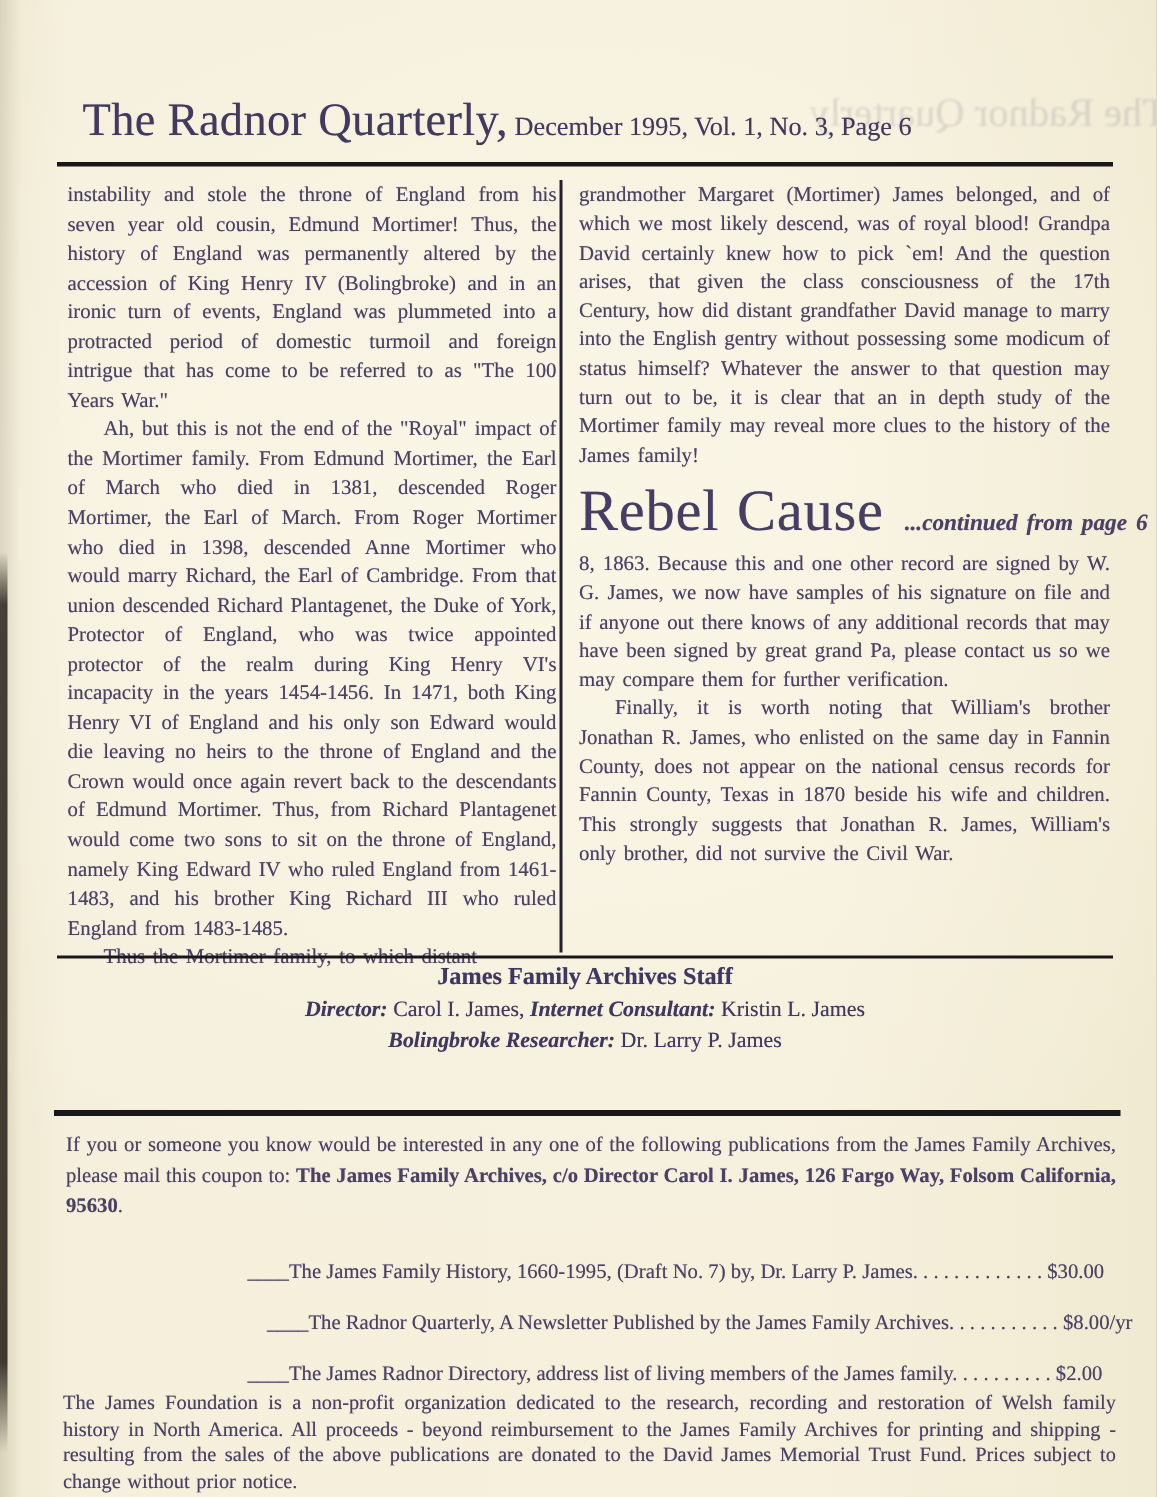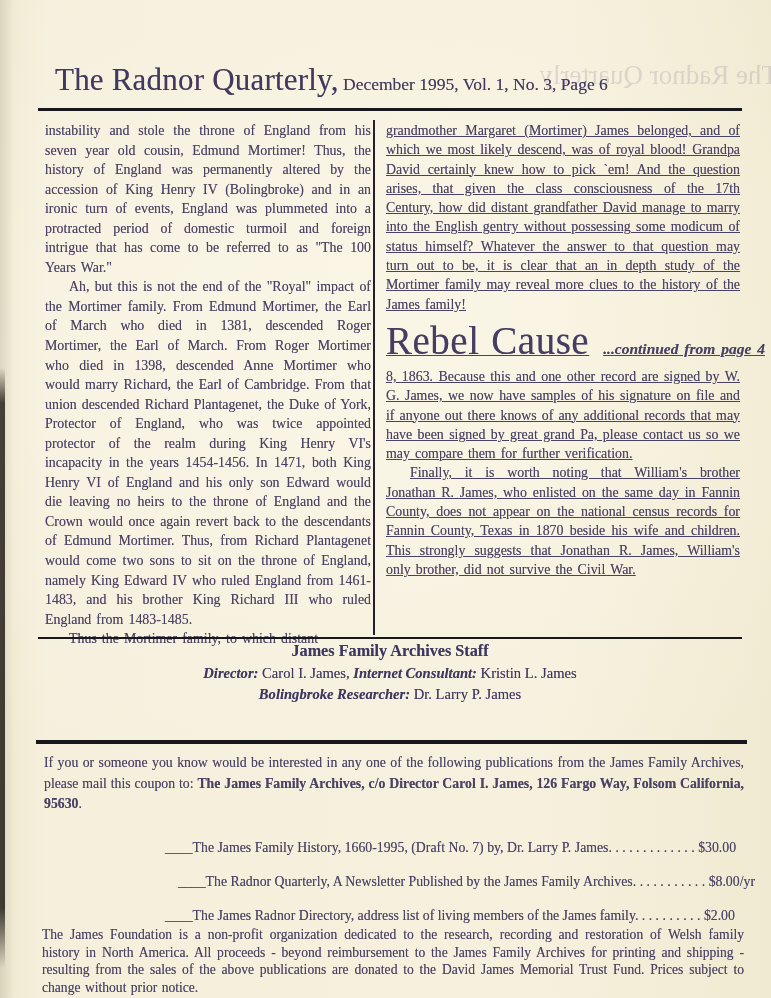--- a/index.html
+++ b/index.html
@@ -23,21 +23,21 @@
     filter:blur(.6px);white-space:nowrap;pointer-events:none;
   }
   .rule{ position:absolute;background:#19171c; }
   .rule-masthead{ left:38px;top:108px;width:704px;height:3px; }
   .rule-staff-top{ left:38px;top:637px;width:704px;height:2px; }
   .rule-staff-bottom{ left:36px;top:740px;width:711px;height:4px; }
   .col-divider{ position:absolute;left:373px;top:120px;width:2px;height:515px;background:#241f2e; }
   
   .column{ position:absolute;top:121px;font-size:13.9px;line-height:19.55px;text-align:justify;word-spacing:1.6px; }
   .col-left{ left:45px;width:326px; }
-  .col-right{ left:386px;width:354px;line-height:19.3px;text-decoration:underline; }
+  .col-right{ left:386px;width:354px;line-height:19.3px; }
   .para{ margin:0; }
   .para.indent{ text-indent:24px; }
   .rebel-line{ margin:7px 0 6px 0;white-space:nowrap;text-align:left; }
   .rebel-heading{ font-size:39px;line-height:40px;color:#453d62;letter-spacing:.5px; }
   .rebel-continued{ font-size:15.5px;font-style:italic;font-weight:bold;margin-left:14px;word-spacing:2px; }
   
   .staff{ position:absolute;left:38px;top:641px;width:704px;text-align:center;font-size:14.6px;line-height:21.5px;color:#3e3760; }
   .staff .bold{ font-weight:bold;font-style:italic; }
   .staff-title{ font-weight:bold;font-size:16.2px; }
   
@@ -70,21 +70,21 @@
 
   <div class="column col-left ink">
     <p class="para">instability and stole the throne of England from his seven year old cousin, Edmund Mortimer!  Thus, the history of England was permanently altered by the accession of King Henry IV (Bolingbroke) and in an ironic turn of events, England was plummeted into a protracted period of domestic turmoil and foreign intrigue that has come to be referred to as "The 100 Years War."</p>
     <p class="para indent">Ah, but this is not the end of the "Royal" impact of the Mortimer family.  From Edmund Mortimer, the Earl of March who died in 1381, descended Roger Mortimer, the Earl of March.  From Roger Mortimer who died in 1398, descended Anne Mortimer who would marry Richard, the Earl of Cambridge.  From that union descended Richard Plantagenet, the Duke of York, Protector of England, who was twice appointed protector of the realm during King Henry VI's incapacity in the years 1454-1456.  In 1471, both King Henry VI of England and his only son Edward would die leaving no heirs to the throne of England and the Crown would once again revert back to the descendants of Edmund Mortimer.  Thus, from Richard Plantagenet would come two sons to sit on the throne of England, namely King Edward IV who ruled England from 1461-1483, and his brother King Richard III who ruled England from 1483-1485.</p>
     <p class="para indent">Thus the Mortimer family, to which distant</p>
   </div>
 
   <div class="column col-right ink">
     <p class="para">grandmother Margaret (Mortimer) James belonged, and of which we most likely descend, was of royal blood!  Grandpa David certainly knew how to pick `em!  And the question arises, that given the class consciousness of the 17th Century, how did distant grandfather David manage to marry into the English gentry without possessing some modicum of status himself?  Whatever the answer to that question may turn out to be, it is clear that an in depth study of the Mortimer family may reveal more clues to the history of the James family!</p>
     <div class="rebel-line">
-      <span class="rebel-heading">Rebel Cause</span><span class="rebel-continued">...continued from page 4</span>
+      <span class="rebel-heading">Rebel Cause</span><span class="rebel-continued">...continued from page 6</span>
     </div>
     <p class="para">8, 1863.  Because this and one other record are signed by W. G. James, we now have samples of his signature on file and if anyone out there knows of any additional records that may have been signed by great grand Pa, please contact us so we may compare them for further verification.</p>
     <p class="para indent">Finally, it is worth noting that William's brother Jonathan R. James, who enlisted on the same day in Fannin County, does not appear on the national census records for Fannin County, Texas in 1870 beside his wife and children.  This strongly suggests that Jonathan R. James, William's only brother, did not survive the Civil War.</p>
   </div>
 
   <div class="rule rule-staff-top"></div>
 
   <div class="staff ink">
     <div class="staff-title">James Family Archives Staff</div>
     <div><span class="bold">Director:</span><span> Carol I. James, </span><span class="bold"> Internet Consultant:</span><span> Kristin L. James</span></div>

